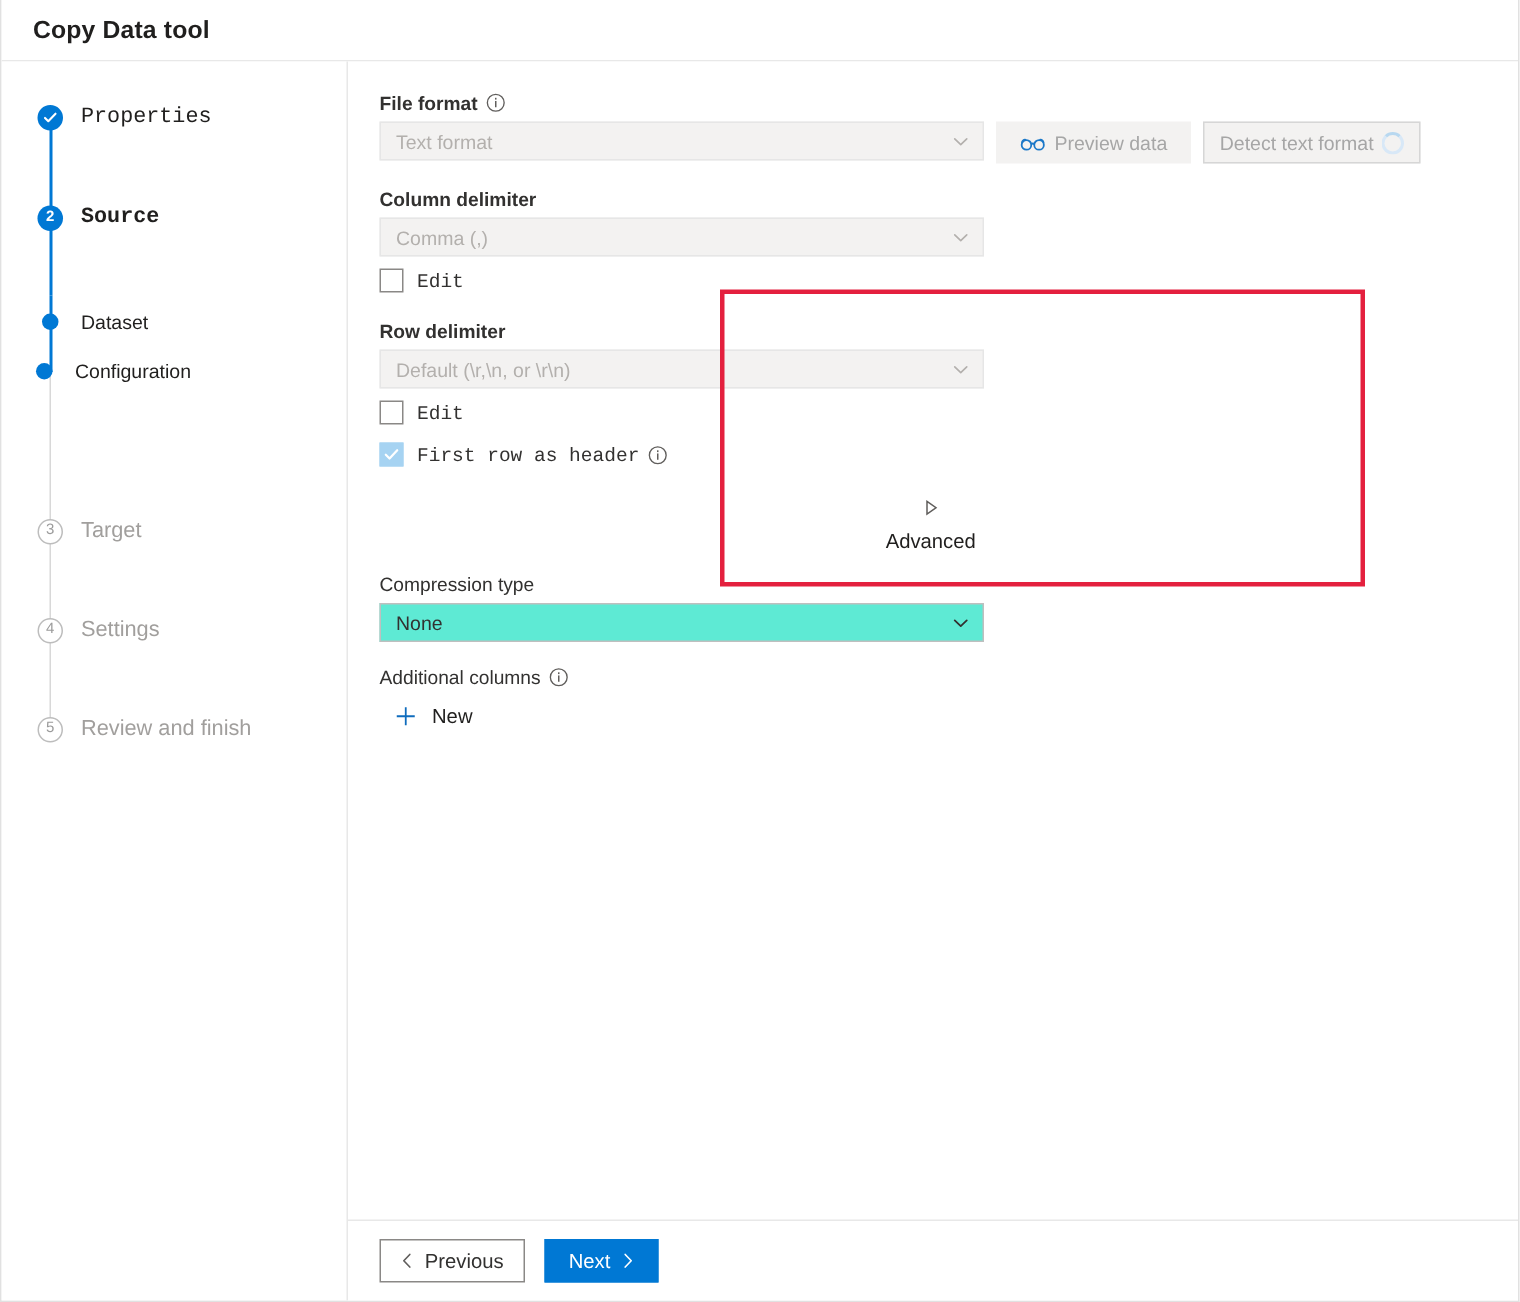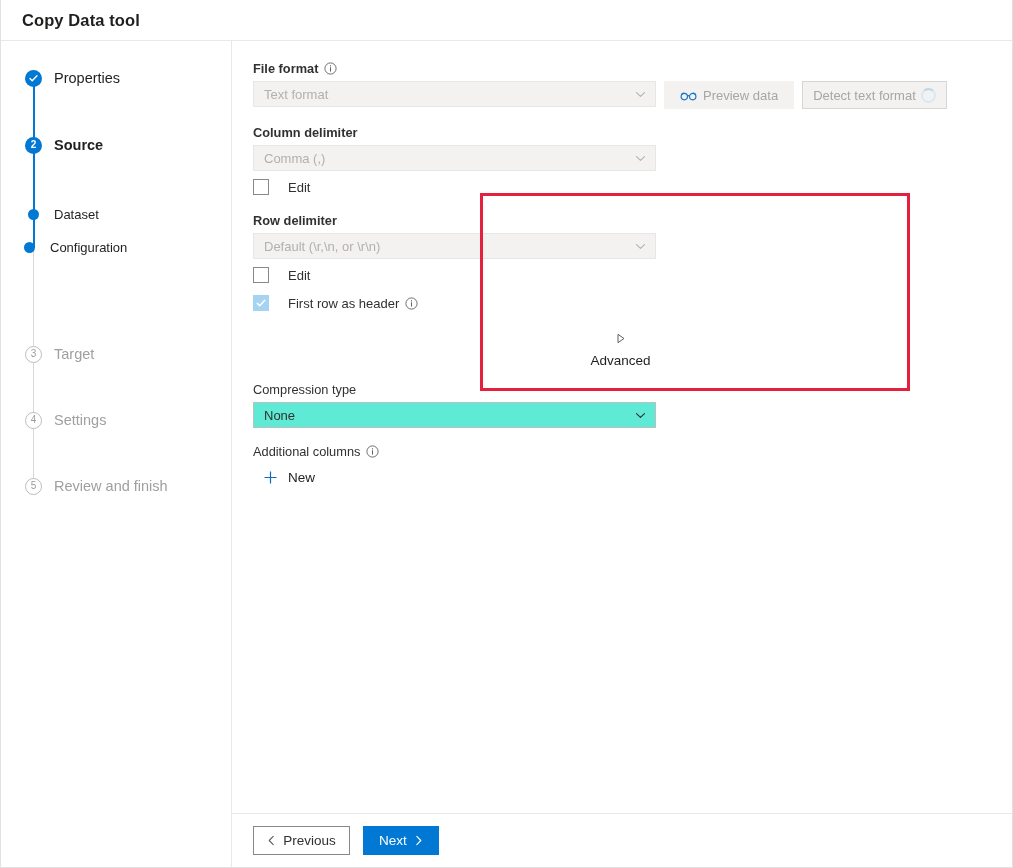--- a/index.html
+++ b/index.html
@@ -111,21 +111,21 @@
   }
   .step-label {
     margin-left: 12px;
     font-size: 13.5px;
     color: #201f1e;
     white-space: nowrap;
   }
   .step-label.sub { margin-left: 15px; font-size: 13px; }
   .step-label.bold { font-weight: 600; }
   .step-label.muted { color: #a19f9d; font-size: 14.5px; }
-  .step-label.big { font-size: 14.5px; }
+  .step-label.big { font-size: 14.5px; font-family: Liberation Mono, monospace; }
 
   
   .pane {
     position: absolute;
     left: 0; top: 0; right: 0; bottom: 53px;
     padding: 20px 24px 0 21px;
     overflow: hidden;
   }
   .pane-divider {
     position: absolute;
@@ -233,22 +233,23 @@
     width: 430px;
     height: 198px;
     border: 3px solid #e4203e;
     pointer-events: none;
     z-index: 5;
   }
 
   .checkbox-row {
     display: flex;
     align-items: center;
-    gap: 19px;
+    gap: 9px;
     margin-top: 8px;
+    font-family: Liberation Mono, monospace;
   }
   .cb {
     width: 16px; height: 16px;
     border: 1px solid #8a8886;
     background: #ffffff;
     flex: none;
   }
   .cb.checked-disabled {
     background: #a6d3f2;
     border-color: #a6d3f2;

